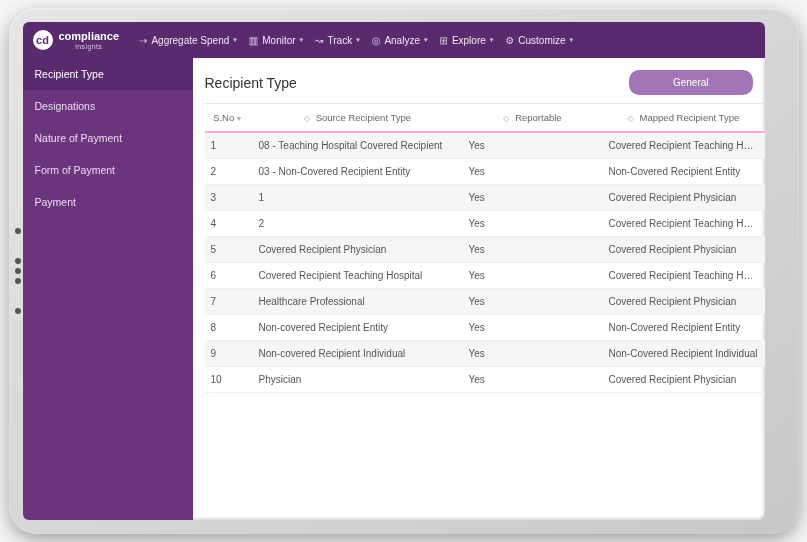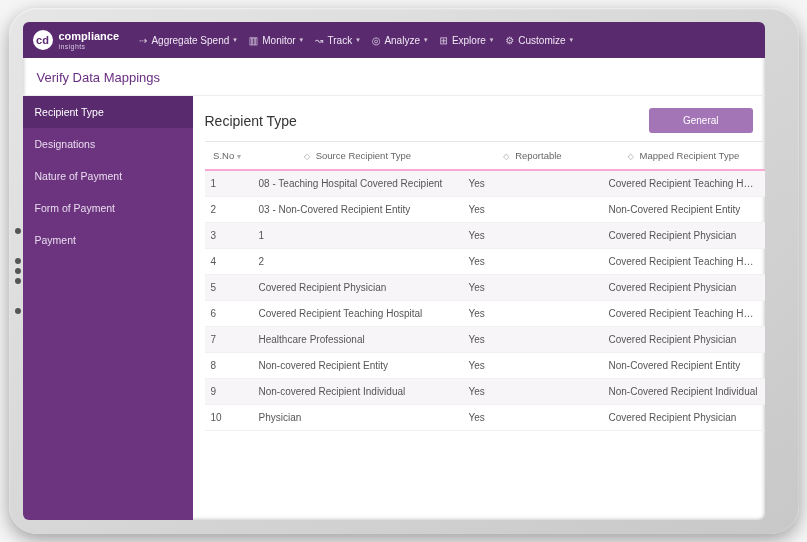--- a/index.html
+++ b/index.html
@@ -54,20 +54,21 @@
     align-items: center;
     padding: 0 10px;
     gap: 12px;
     font-size: 10px;
   }
   .brand {
     display: flex;
     align-items: center;
     gap: 6px;
     margin-right: 8px;
+    text-align: center;
   }
   .brand-logo {
     width: 20px; height: 20px; border-radius: 50%; background:#fff;
     display:flex; align-items:center; justify-content:center;
     color:#5a2a6f; font-weight:bold; font-size:11px;
   }
   .brand-text { display:flex; flex-direction:column; line-height:1; }
   .brand-text .b1 { font-weight:bold; font-size:11px; }
   .brand-text .b2 { font-size:7px; color:#d8c8e2; margin-top:1px; letter-spacing:0.4px;}
   .nav-item {
@@ -99,21 +100,21 @@
   }
   .main-header {
     display:flex; align-items:center; justify-content:space-between;
     padding-right:12px; margin-bottom:8px;
   }
   .main-title { font-size:14px; color:#333; }
   .tab-toggle {
     display:flex; border-radius:3px; overflow:hidden; font-size:10px;
   }
   .tab-btn {
-    padding:7px 34px; color:#fff; cursor:pointer; text-align:left;
+    padding:7px 44px; color:#fff; cursor:pointer; text-align:left;border-radius:10px;
   }
   .tab-btn.general { background:#a374b6; }
   .tab-btn.research { background:#6a2e82; }
   
   .table-wrap { flex:1; overflow:hidden; border-top:1px solid #e5e5e5; }
   table {
     width:100%; border-collapse:collapse; font-size:10px; color:#555;
     table-layout:fixed;
   }
   thead th {
@@ -181,21 +182,20 @@
         <span class="caret">▾</span>
       </div>
       <div class="nav-item">
         <span class="ico">⚙</span>
         <span>Customize</span>
         <span class="caret">▾</span>
       </div>
     </div>
 
     <div class="page">
-      <div class="page-title">Verify Data Mappings</div>
 
       <div class="workspace">
 
         <div class="sidebar">
           <div class="side-item active">Recipient Type</div>
           <div class="side-item">Designations</div>
           <div class="side-item">Nature of Payment</div>
           <div class="side-item">Form of Payment</div>
           <div class="side-item">Payment</div>
         </div>

